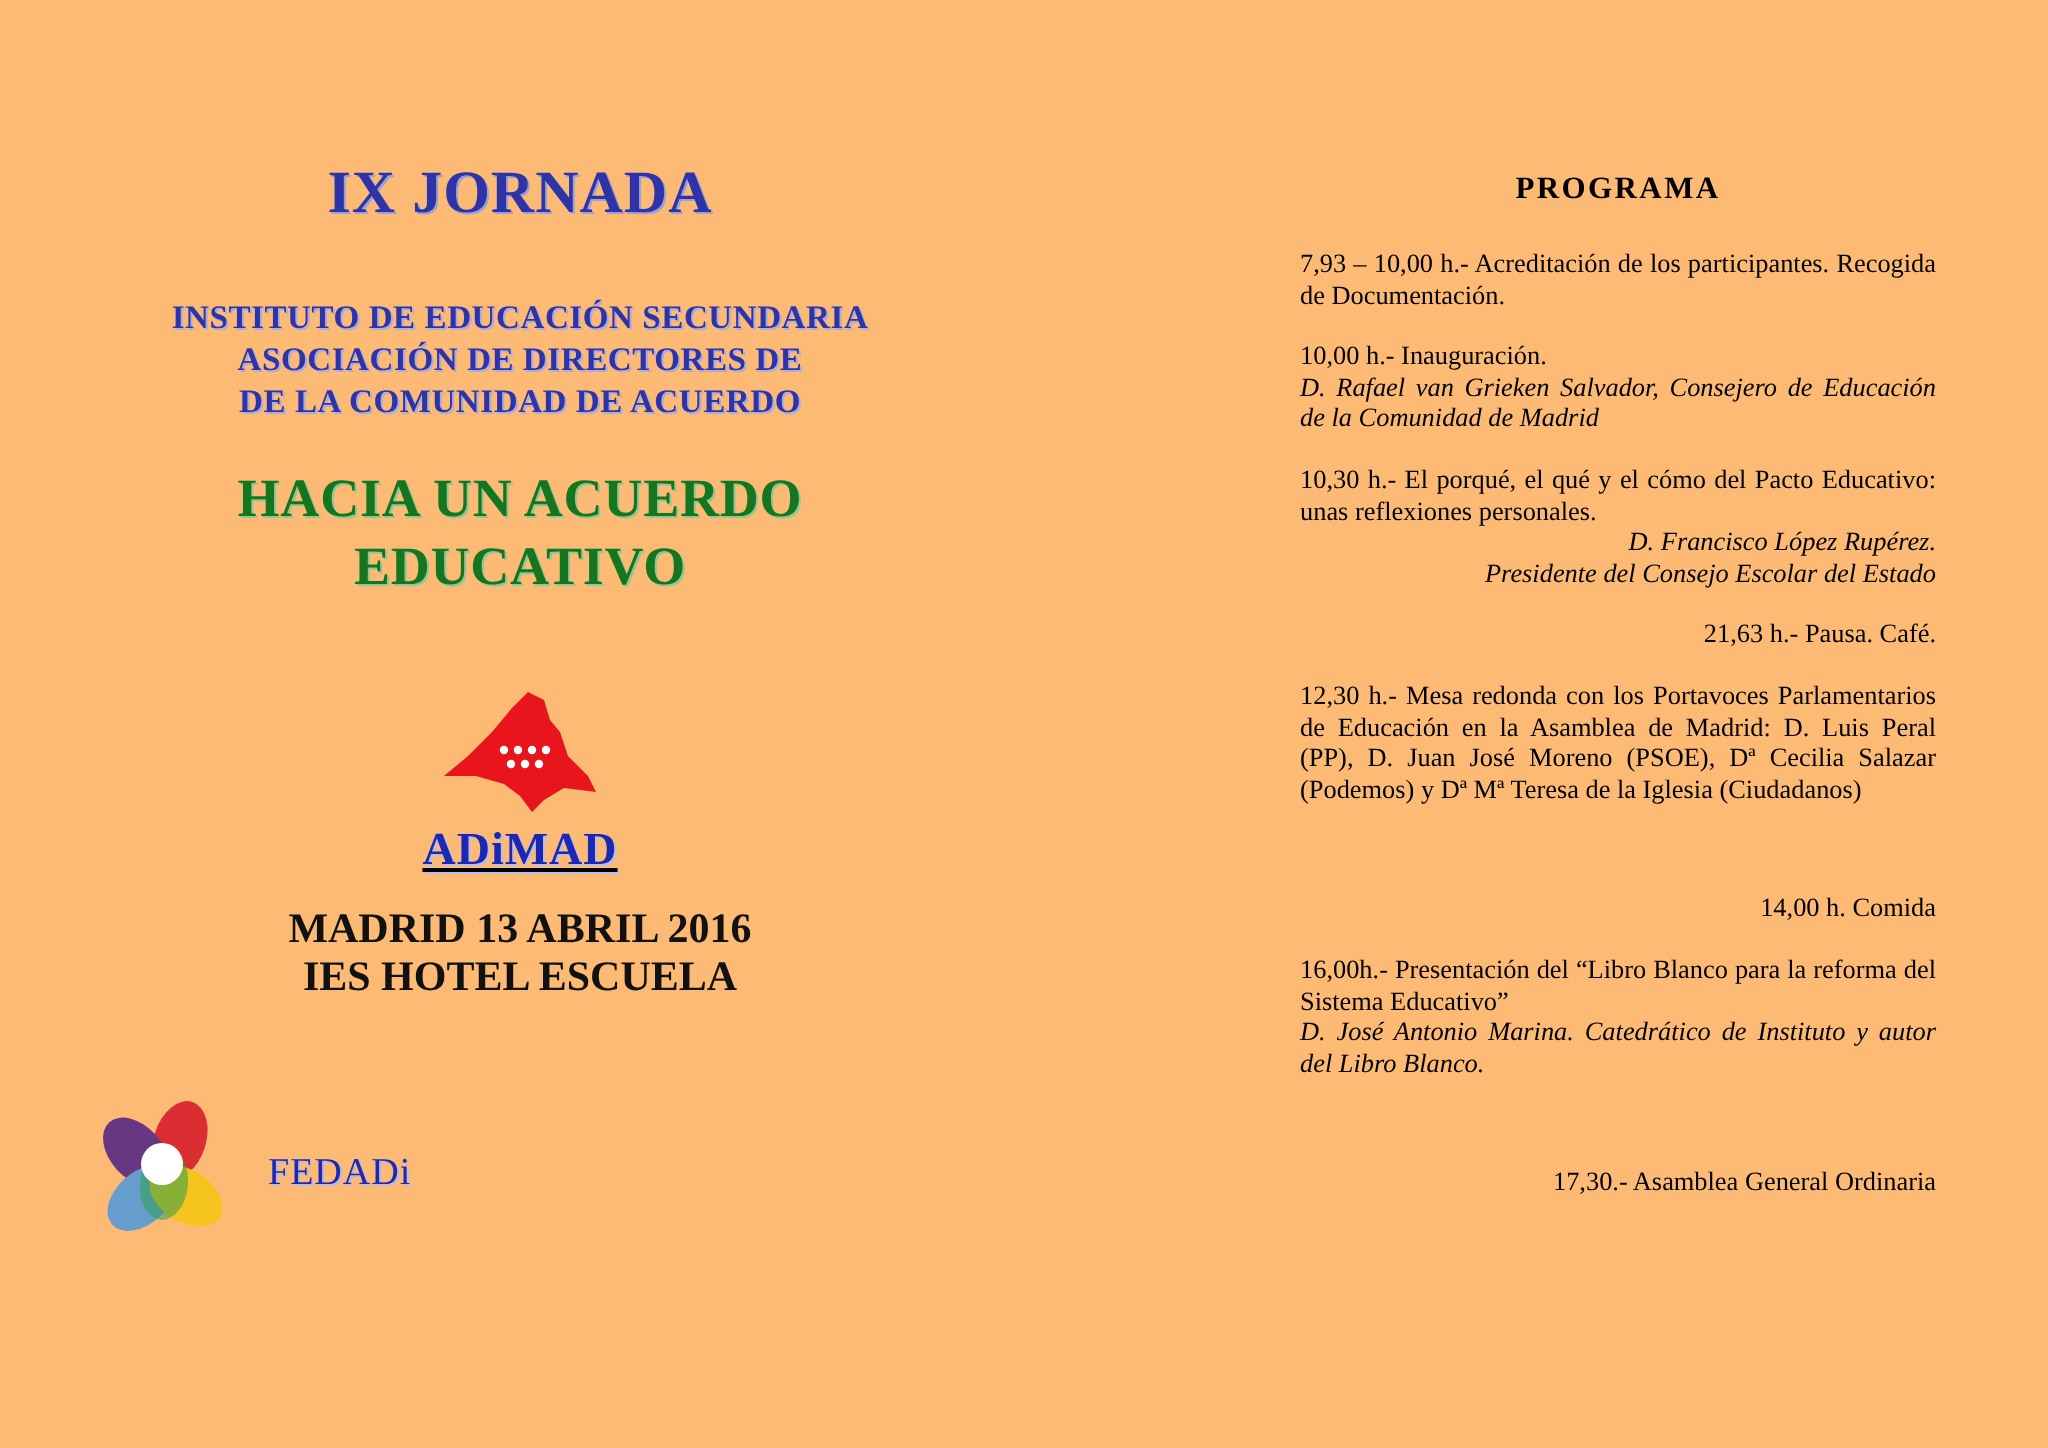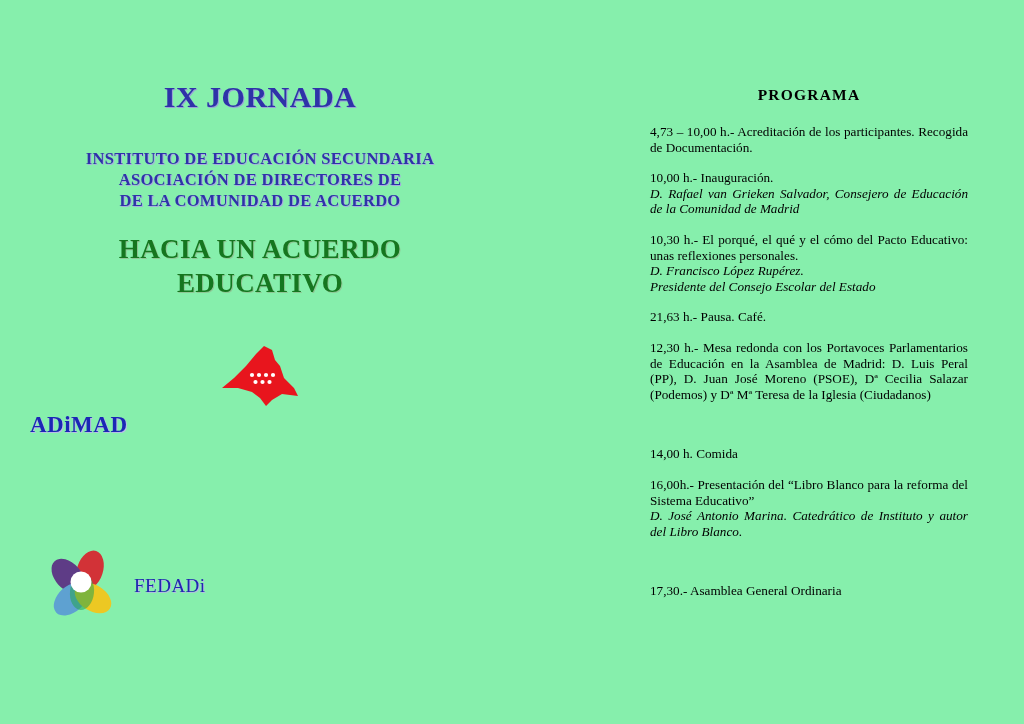--- a/index.html
+++ b/index.html
@@ -13,21 +13,21 @@
     position: relative;
     font-family: "Liberation Serif", "DejaVu Serif", serif;
     color: #000000;
     overflow: hidden;
   }
 
   
   .page {
     position: absolute;
     inset: 0;
-    background: #86efac;
+    background: #fdba74;
   }
 
   
   .left-col {
     position: absolute;
     left: 30px;
     top: 0;
     width: 560px;
     height: 724px;
   }
@@ -75,21 +75,22 @@
     text-shadow: 1px 1px 0 #8fc795;
   }
   .title-green div { white-space: nowrap; }
 
   
   .adimad-wrap {
     position: absolute;
     left: 0;
     top: 344px;
     width: 460px;
-    text-align: left;
+    text-align: center;
+    text-decoration: underline;
   }
   .adimad-mark {
     position: relative;
     width: 96px;
     height: 66px;
     margin: 0 auto;
   }
   .adimad-mark svg { display: block; }
   .adimad-word {
     margin-top: 2px;
@@ -173,21 +174,21 @@
     text-justify: inter-word;
     color: #000000;
   }
   .entry { margin-bottom: 15px; }
   .entry.gap-lg { margin-bottom: 44px; }
   .entry.gap-xl { }
   .entry p { margin: 0; }
   .entry p.ital {
     font-style: italic;
   }
-  .entry p.last { text-align: left; }
+  .entry p.last { text-align: right; }
 </style>
 </head>
 <body>
 
 <div class="page">
 
   <div class="left-col">
 
     <div class="title-main">IX JORNADA</div>
 
@@ -213,20 +214,24 @@
             <circle cx="61" cy="31" r="2.1"></circle>
             <circle cx="43.5" cy="38" r="2.1"></circle>
             <circle cx="50.5" cy="38" r="2.1"></circle>
             <circle cx="57.5" cy="38" r="2.1"></circle>
           </g>
         </svg>
       </div>
       <div class="adimad-word">ADiMAD</div>
     </div>
 
+    <div class="venue">
+      <div>MADRID 13 ABRIL 2016</div>
+      <div>IES HOTEL ESCUELA</div>
+    </div>
 
     <div class="fedadi-block">
       <div>
         <svg width="76" height="76" viewBox="0 0 76 76" xmlns="http://www.w3.org/2000/svg">
           <g opacity="0.92">
             <ellipse cx="46" cy="24" rx="13" ry="20" transform="rotate(18 46 24)" fill="#d9232e"></ellipse>
             <ellipse cx="24" cy="30" rx="13" ry="20" transform="rotate(-42 24 30)" fill="#5b2d83"></ellipse>
             <ellipse cx="27" cy="53" rx="13" ry="20" transform="rotate(48 27 53)" fill="#5b9bd5"></ellipse>
             <ellipse cx="49" cy="52" rx="13" ry="20" transform="rotate(-58 49 52)" fill="#f5c518"></ellipse>
             <ellipse cx="38" cy="46" rx="12" ry="18" transform="rotate(6 38 46)" fill="#1e9e4a" opacity="0.55"></ellipse>
@@ -240,21 +245,21 @@
 
   </div>
 
   <div class="right-col">
 
     <div class="programa-title">PROGRAMA</div>
 
     <div class="programa-body">
 
       <div class="entry">
-        <p>4,73 – 10,00 h.- Acreditación de los participantes. Recogida de Documentación.</p>
+        <p>7,93 – 10,00 h.- Acreditación de los participantes. Recogida de Documentación.</p>
       </div>
 
       <div class="entry">
         <p>10,00 h.- Inauguración.</p>
         <p class="ital">D. Rafael van Grieken Salvador, Consejero de Educación de la Comunidad de Madrid</p>
       </div>
 
       <div class="entry">
         <p>10,30 h.- El porqué, el qué y el cómo del Pacto Educativo: unas reflexiones personales.</p>
         <p class="ital last">D. Francisco López Rupérez.</p>

